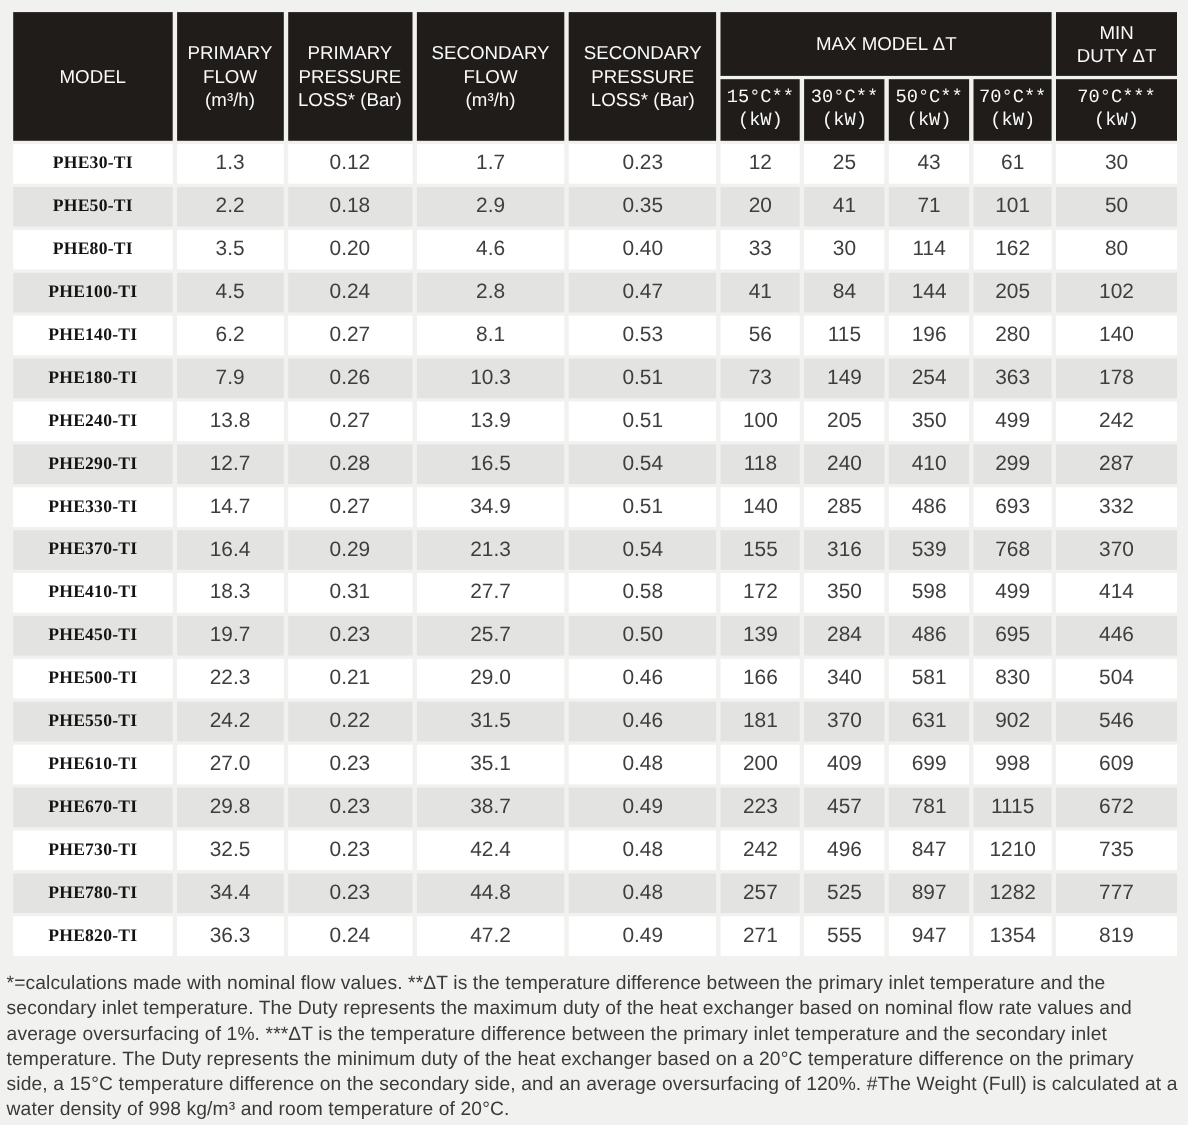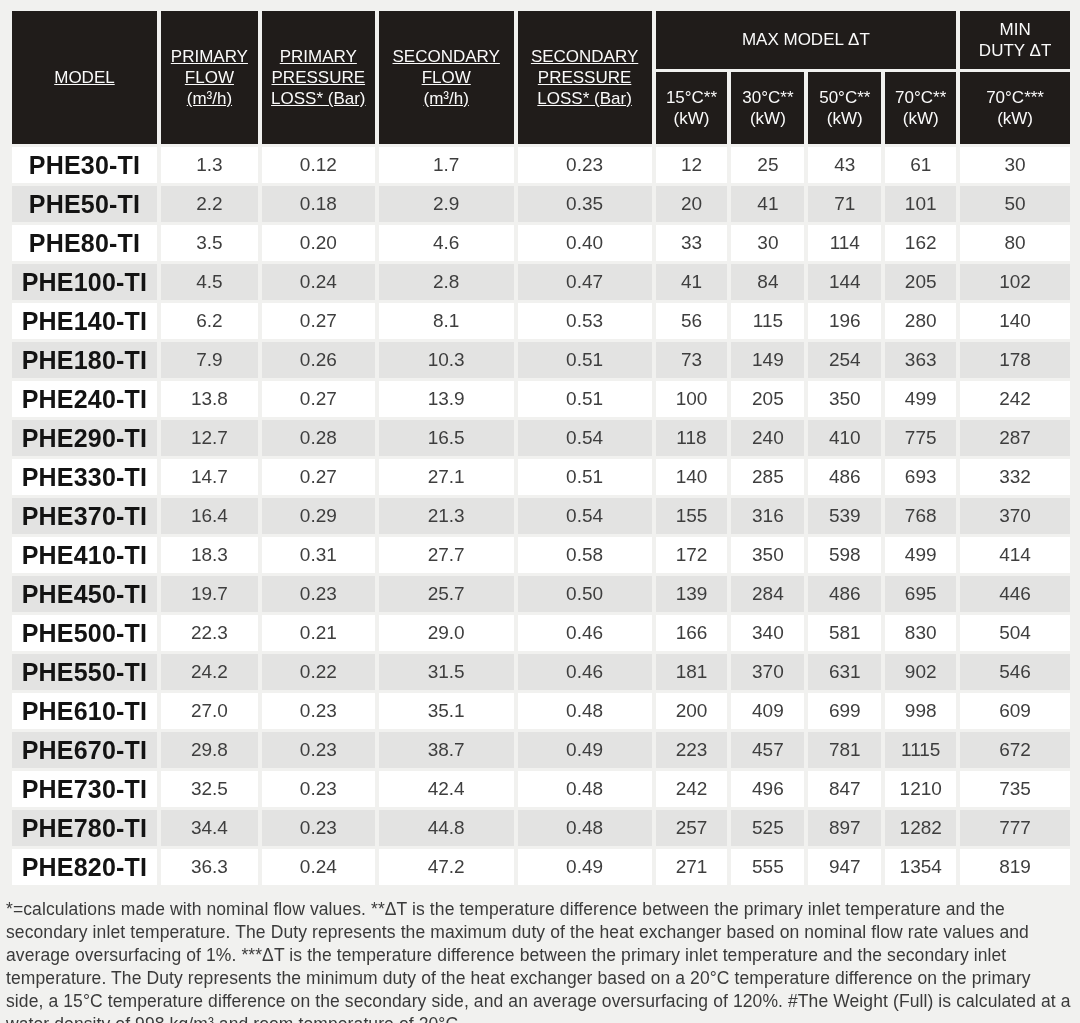--- a/index.html
+++ b/index.html
@@ -24,37 +24,38 @@
   .spec-table thead th {
     background: #201c1a;
     color: #fafafa;
     font-weight: 400;
     font-size: 17px;
     line-height: 1.25;
     white-space: pre-line;
     padding: 4px 2px;
   }
   th.top-span { height: 58px; }
-  th.sub { height: 72px; font-size: 16.5px; }
-  th.tall { height: 117px; text-decoration: underline; }
+  th.sub { height: 56px; font-size: 16.5px; font-family: Liberation Mono, monospace; }
+  th.tall { height: 117px; }
 
   .spec-table tbody td {
     height: 36px;
     font-size: 19px;
     color: #3e3e3e;
     background: #ffffff;
     padding: 0 2px;
     white-space: nowrap;
   }
   .spec-table tbody tr.alt td { background: #e3e3e2; }
   .spec-table tbody td.model {
     font-weight: 700;
     color: #131313;
-    font-size: 25px;
+    font-size: 16px;
     letter-spacing: 0.2px;
+    font-family: Liberation Serif, serif;
   }
 
   .footnote {
     margin: 10px 8px 0 6px;
     font-size: 17.5px;
     line-height: 23px;
     color: #3a3a3a;
     letter-spacing: 0.1px;
   }
 </style>
@@ -193,28 +194,28 @@
       </tr>
       <tr class="alt">
         <td class="model">PHE290-TI</td>
         <td>12.7</td>
         <td>0.28</td>
         <td>16.5</td>
         <td>0.54</td>
         <td>118</td>
         <td>240</td>
         <td>410</td>
-        <td>775</td>
+        <td>299</td>
         <td>287</td>
       </tr>
       <tr>
         <td class="model">PHE330-TI</td>
         <td>14.7</td>
         <td>0.27</td>
-        <td>27.1</td>
+        <td>34.9</td>
         <td>0.51</td>
         <td>140</td>
         <td>285</td>
         <td>486</td>
         <td>693</td>
         <td>332</td>
       </tr>
       <tr class="alt">
         <td class="model">PHE370-TI</td>
         <td>16.4</td>

